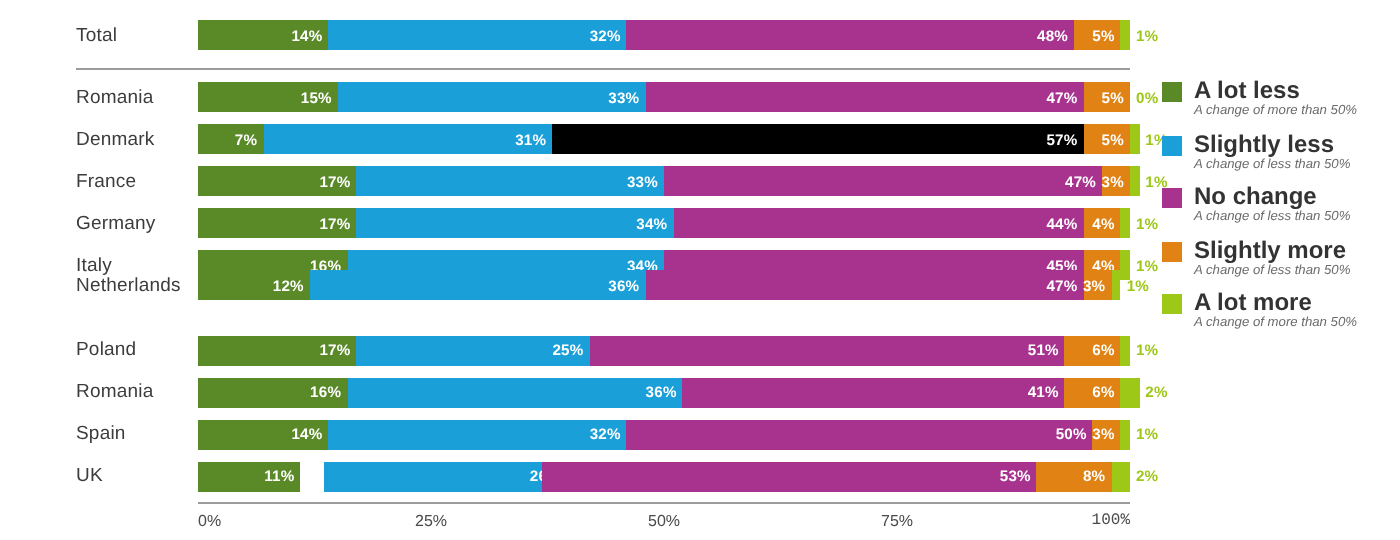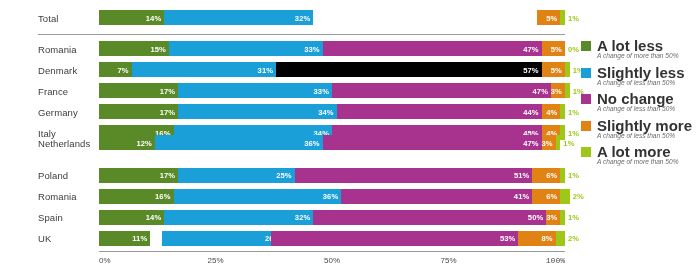--- a/index.html
+++ b/index.html
@@ -105,21 +105,21 @@
     padding-left:16px;
     min-height:20px;
   }
   .legend-swatch{
     position:absolute;
     left:0;top:1px;
     width:10px;height:10px;
   }
   .legend-label{
     display:block;
-    font-size:15px;
+    font-size:12px;
     font-weight:bold;
     color:#333333;
     line-height:11px;
     white-space:nowrap;
   }
   .legend-sub{
     display:block;
     font-size:6.6px;
     font-style:italic;
     color:#6b6b6b;
@@ -135,20 +135,23 @@
   <div id="plot">
     <div id="rows-container">
         <div class="row" style="top: 10px;">
           <span class="row-label">Total</span>
           <div class="bar">
             <div class="seg" style="left: 0px; width: 65.24px; background: rgb(90, 138, 40); height: 15px;">
               <span class="seg-val">14%</span>
             </div>
             <div class="seg" style="left: 65.24px; width: 149.12px; background: rgb(26, 159, 217); height: 15px;">
               <span class="seg-val">32%</span>
+            </div>
+            <div class="seg" style="left: 214.36px; width: 223.68px; background: rgb(168, 51, 143); height: 15px;">
+              <span class="seg-val">48%</span>
             </div>
             <div class="seg" style="left: 438.04px; width: 23.3px; background: rgb(224, 130, 20); height: 15px;">
               <span class="seg-val">5%</span>
             </div>
             <div class="seg outside" style="left: 461.34px; width: 4.66px; background: rgb(157, 200, 24); height: 15px;">
               <span class="seg-val">1%</span>
             </div>
           </div>
         </div>
         <div class="row" style="top: 41px;">

